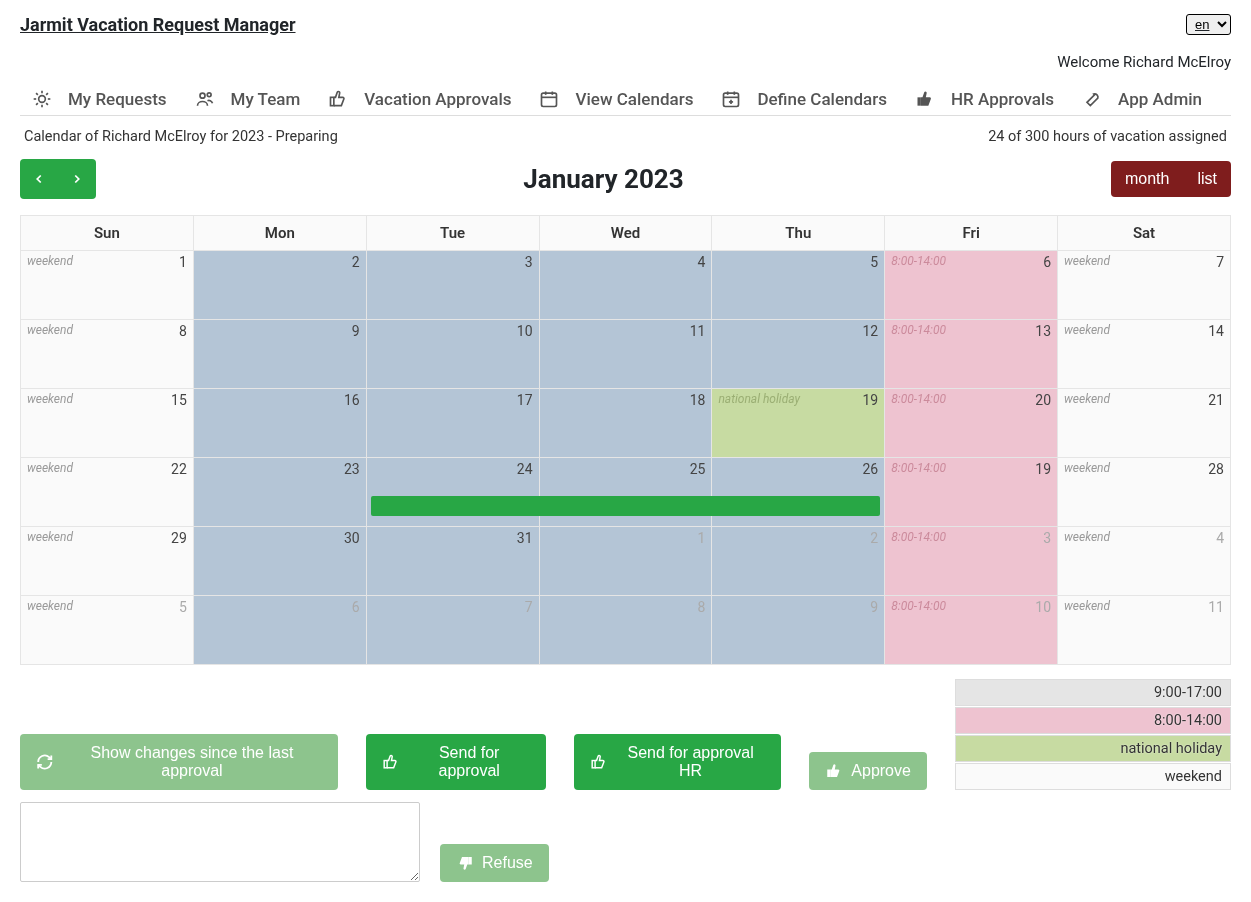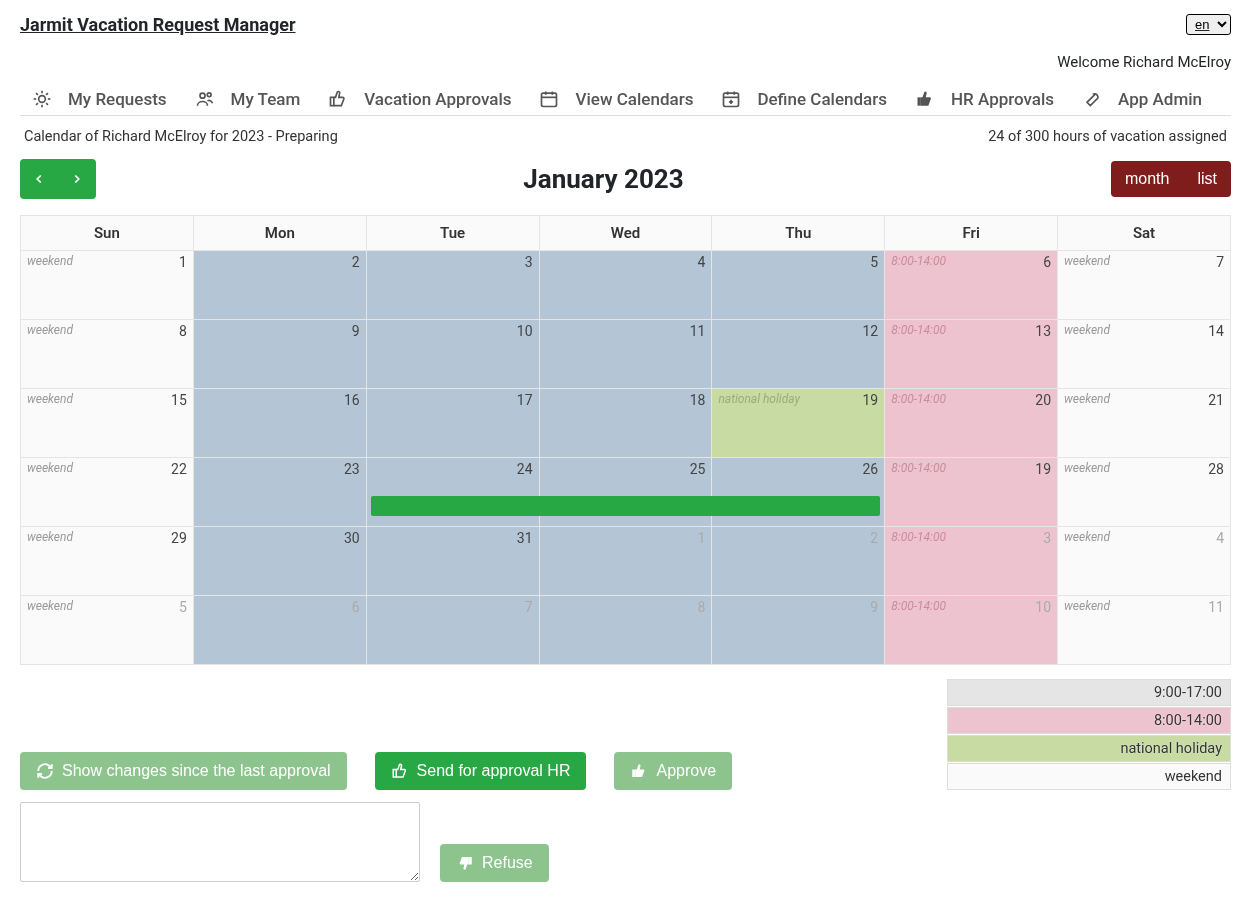--- a/index.html
+++ b/index.html
@@ -340,20 +340,27 @@
         <path d="M21 12a9 9 0 0 1-15 6.7L3 16"></path>
         <path d="M3 21v-5h5"></path>
       </svg>
     <span>Show changes since the last approval</span>
   </button>
   <button class="btn btn-green">
     <svg viewBox="0 0 24 24" fill="none" stroke="#fff" stroke-width="2">
         <path d="M7 20h9l3-8c.5-1-.3-2-1.3-2H13l1-5c.2-1-.5-2-1.5-2-.6 0-1.2.4-1.4 1L9 10H7"></path>
         <rect x="3" y="10" width="4" height="10"></rect>
       </svg>
+    <span>Send for approval</span>
+  </button>
+  <button class="btn btn-green">
+    <svg viewBox="0 0 24 24" fill="none" stroke="#fff" stroke-width="2">
+        <path d="M7 20h9l3-8c.5-1-.3-2-1.3-2H13l1-5c.2-1-.5-2-1.5-2-.6 0-1.2.4-1.4 1L9 10H7"></path>
+        <rect x="3" y="10" width="4" height="10"></rect>
+      </svg>
     <span>Send for approval HR</span>
   </button>
   <button class="btn btn-light">
     <svg viewBox="0 0 24 24" fill="#fff">
         <path d="M7 20h9l3-8c.5-1-.3-2-1.3-2H13l1-5c.2-1-.5-2-1.5-2-.6 0-1.2.4-1.4 1L9 10H7z"></path>
         <rect x="3" y="10" width="4" height="10"></rect>
       </svg>
     <span>Approve</span>
   </button>
   <div class="legend">

